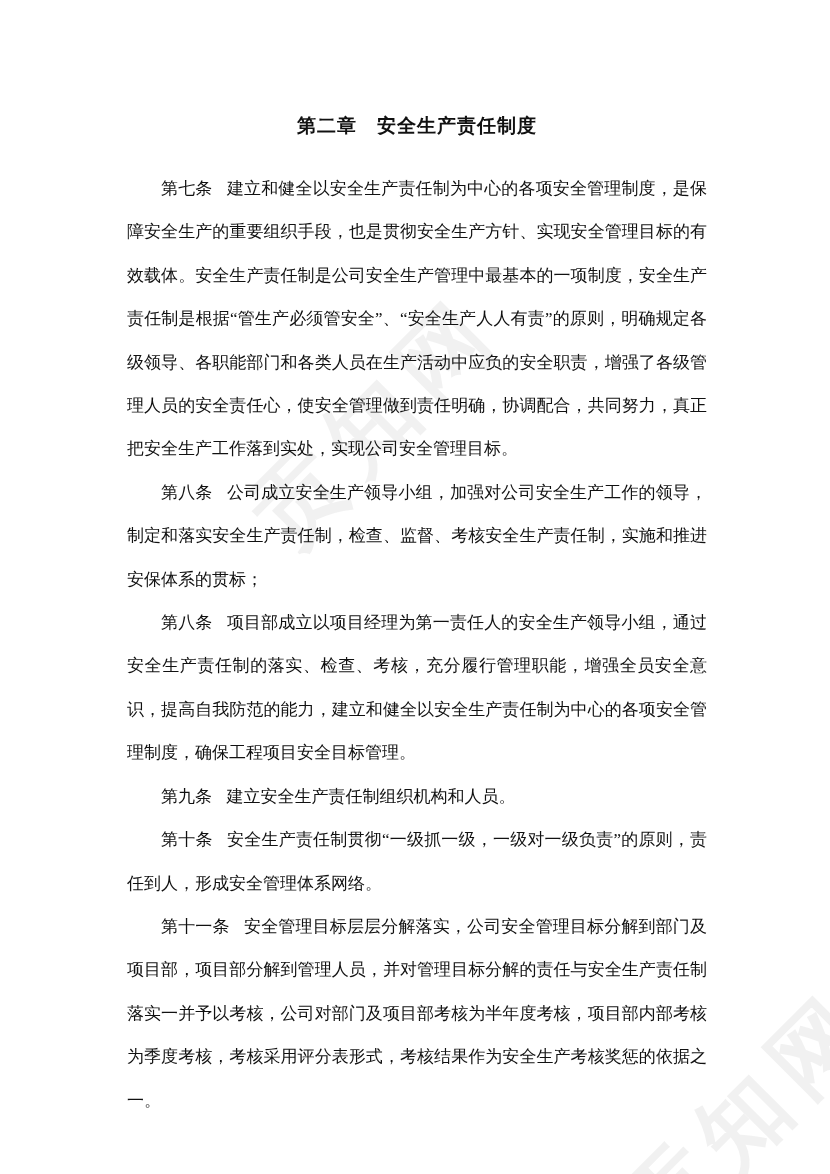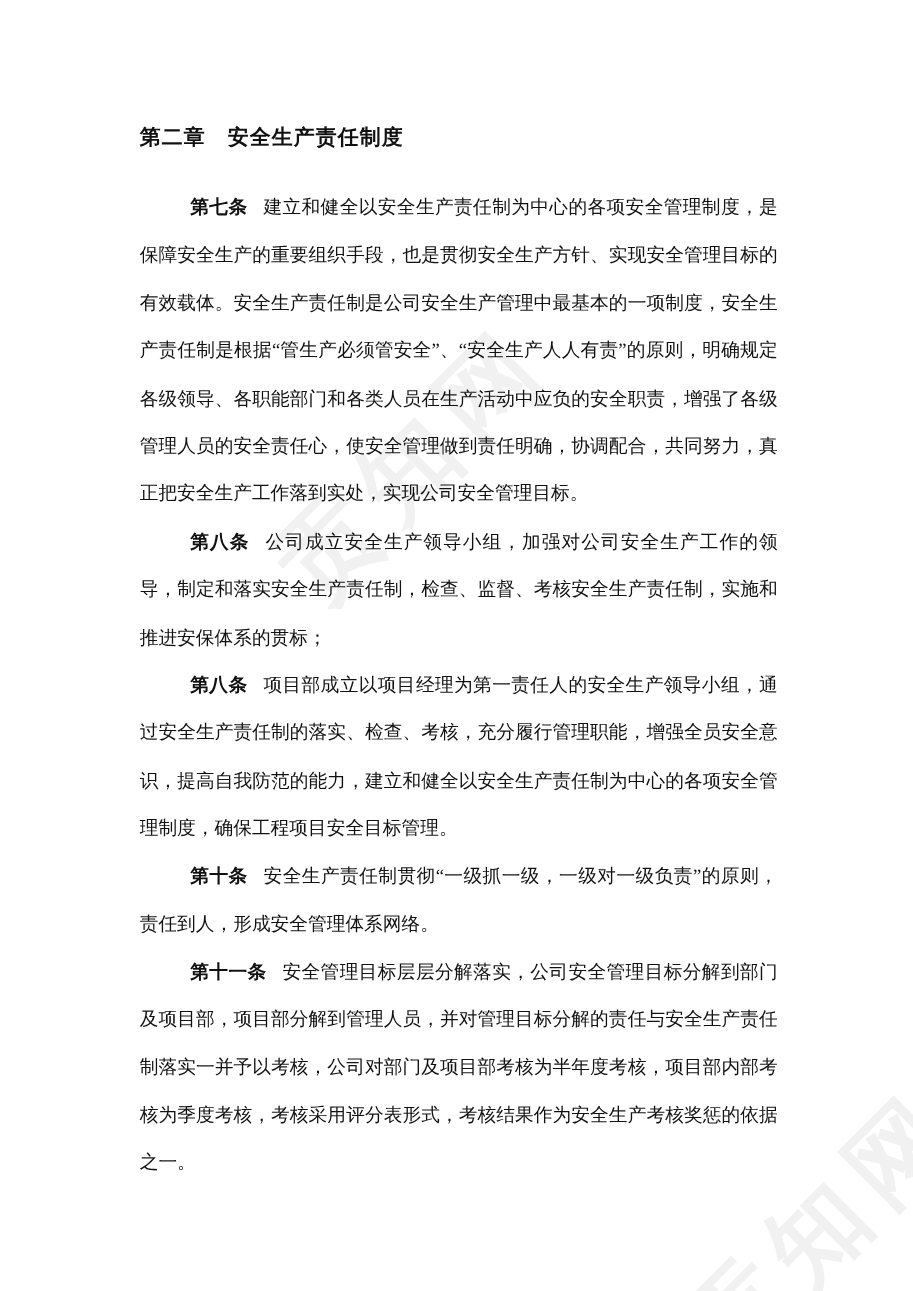--- a/index.html
+++ b/index.html
@@ -17,39 +17,38 @@
     font-family: "Liberation Serif", "DejaVu Serif", serif;
     color: #111111;
   }
   .content {
     position: absolute;
     left: 127px;
     top: 104px;
     width: 580px;
   }
   .doc-title {
-    text-align: left;
+    text-align: center;
     font-weight: bold;
     font-size: 19px;
     line-height: 43px;
     margin: 0 0 20px 0;
     letter-spacing: 1px;
   }
   p.clause {
     margin: 0;
     font-size: 17px;
     line-height: 43.4px;
     text-align: justify;
     text-indent: 2em;
     word-break: break-all;
   }
   .clause-label {
-    font-weight: bold;
+    font-weight: normal;
     margin-right: 0.85em;
-    margin-left: 12px;
   }
   .watermark {
     position: absolute;
     font-size: 88px;
     font-weight: bold;
     color: rgba(120, 120, 120, 0.10);
     transform: rotate(-45deg);
     transform-origin: left center;
     letter-spacing: 14px;
     white-space: nowrap;
@@ -77,20 +76,21 @@
   <div class="content">
     <h1 class="doc-title">第二章　安全生产责任制度</h1>
 
     <div>
   <p class="clause"><span class="clause-label">第七条</span><span>建立和健全以安全生产责任制为中心的各项安全管理制度，是保障安全生产的重要组织手段，也是贯彻安全生产方针、实现安全管理目标的有效载体。安全生产责任制是公司安全生产管理中最基本的一项制度，安全生产责任制是根据“管生产必须管安全”、“安全生产人人有责”的原则，明确规定各级领导、各职能部门和各类人员在生产活动中应负的安全职责，增强了各级管理人员的安全责任心，使安全管理做到责任明确，协调配合，共同努力，真正把安全生产工作落到实处，实现公司安全管理目标。</span></p>
 
   <p class="clause"><span class="clause-label">第八条</span><span>公司成立安全生产领导小组，加强对公司安全生产工作的领导，制定和落实安全生产责任制，检查、监督、考核安全生产责任制，实施和推进安保体系的贯标；</span></p>
 
   <p class="clause"><span class="clause-label">第八条</span><span>项目部成立以项目经理为第一责任人的安全生产领导小组，通过安全生产责任制的落实、检查、考核，充分履行管理职能，增强全员安全意识，提高自我防范的能力，建立和健全以安全生产责任制为中心的各项安全管理制度，确保工程项目安全目标管理。</span></p>
 
+  <p class="clause"><span class="clause-label">第九条</span><span>建立安全生产责任制组织机构和人员。</span></p>
 
   <p class="clause"><span class="clause-label">第十条</span><span>安全生产责任制贯彻“一级抓一级，一级对一级负责”的原则，责任到人，形成安全管理体系网络。</span></p>
 
   <p class="clause"><span class="clause-label">第十一条</span><span>安全管理目标层层分解落实，公司安全管理目标分解到部门及项目部，项目部分解到管理人员，并对管理目标分解的责任与安全生产责任制落实一并予以考核，公司对部门及项目部考核为半年度考核，项目部内部考核为季度考核，考核采用评分表形式，考核结果作为安全生产考核奖惩的依据之一。</span></p>
 </div>
   </div>
 
 </div>
 
 </body></html>

